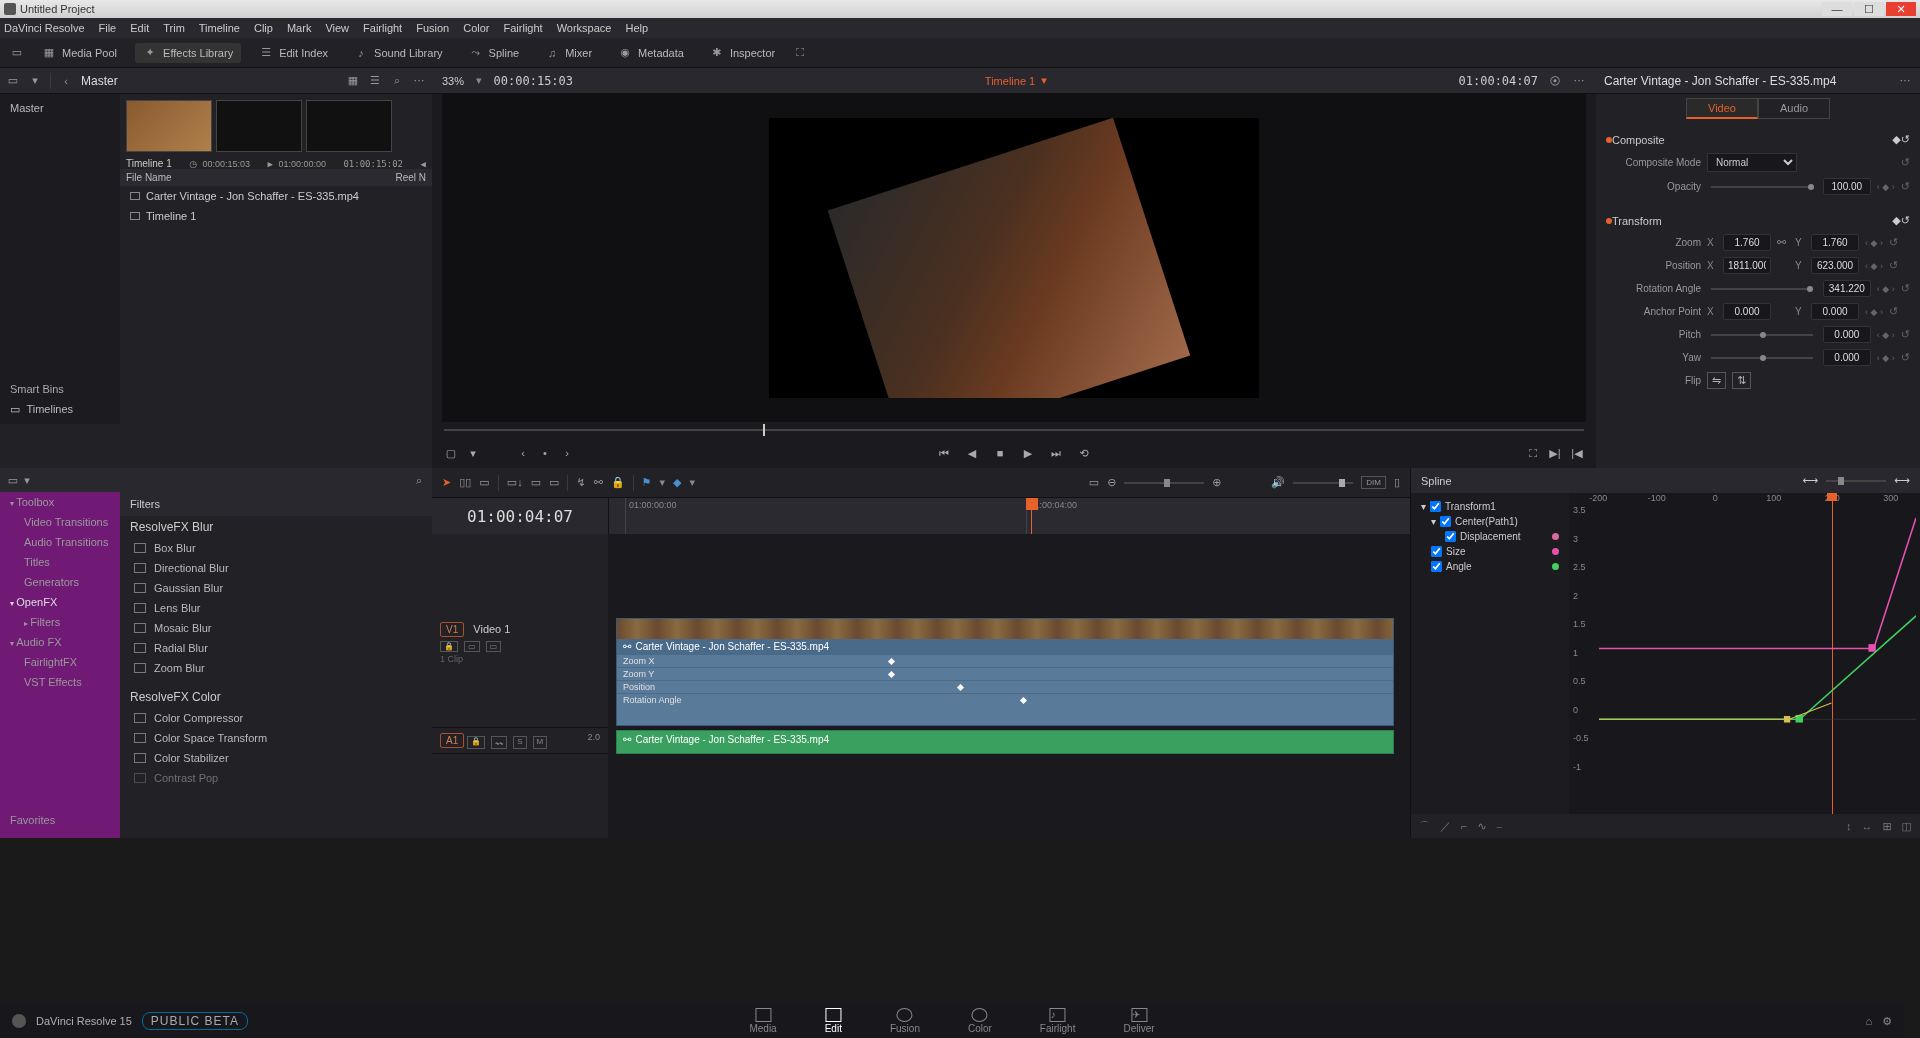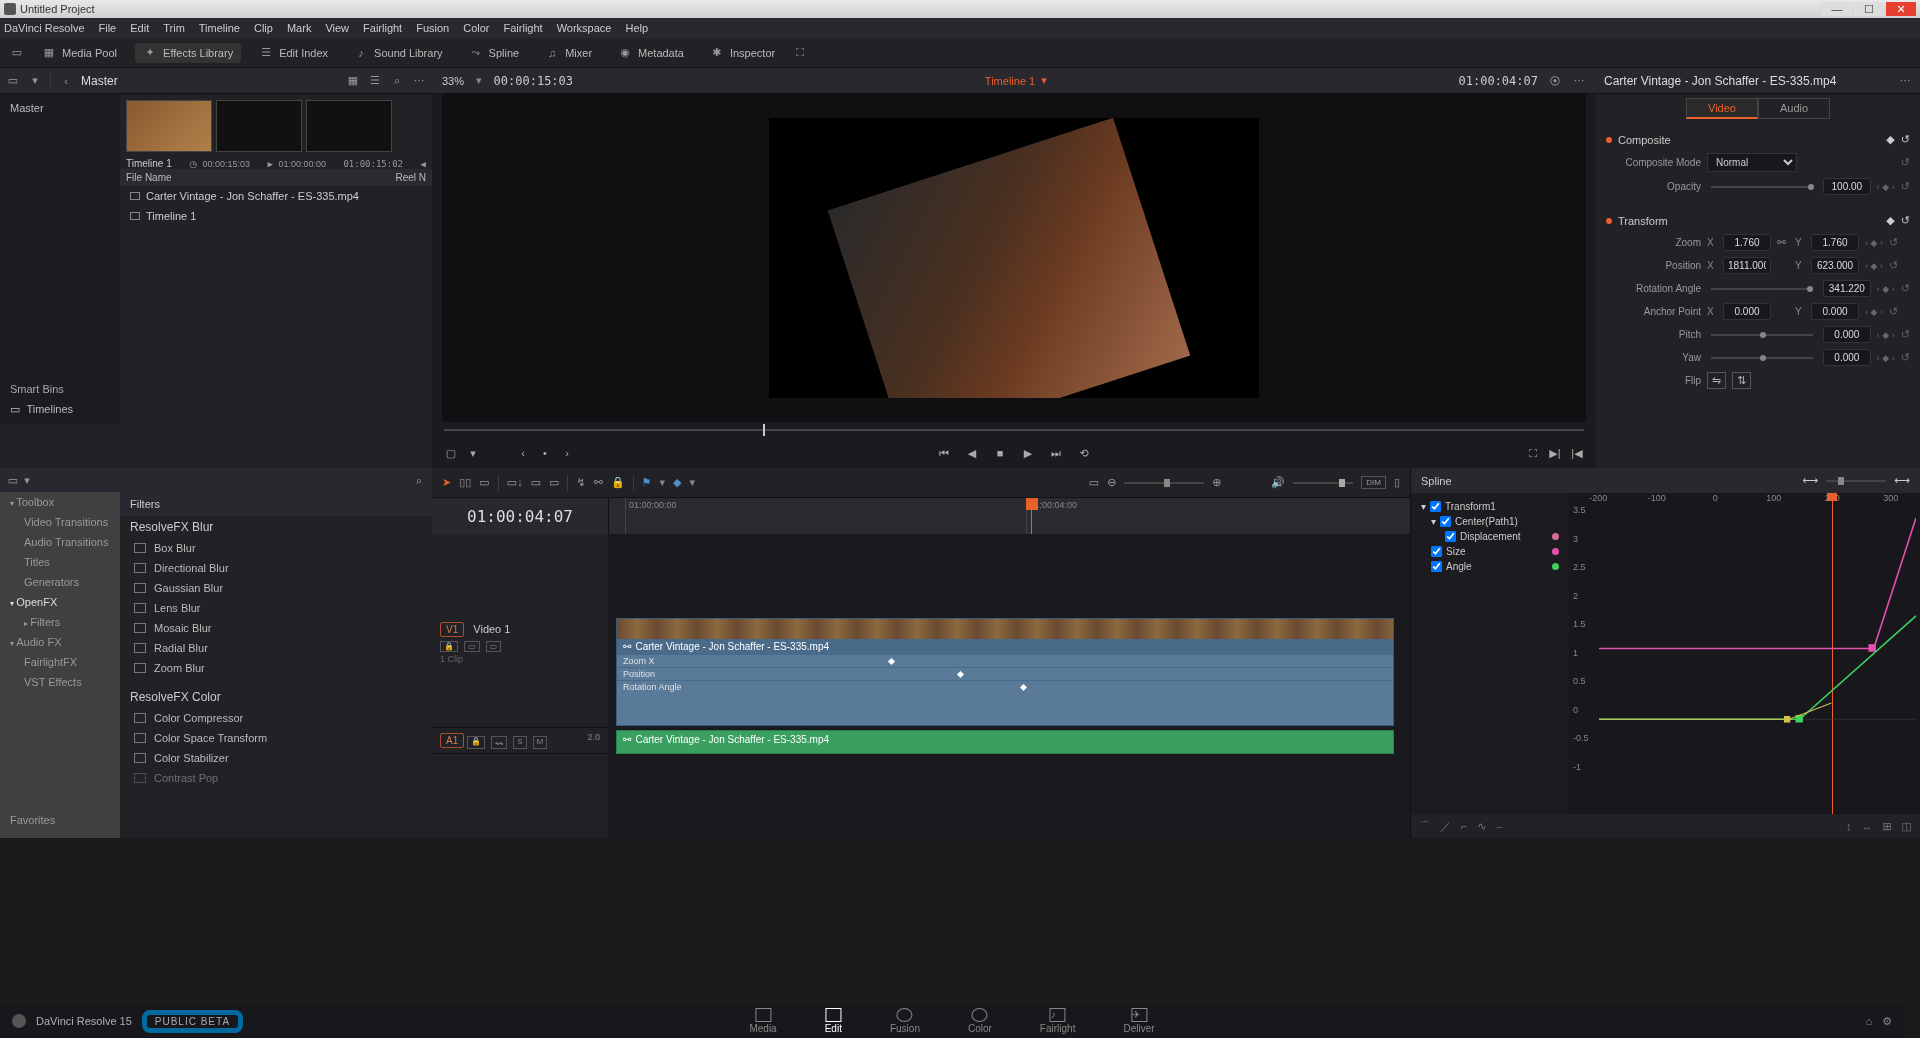--- a/index.html
+++ b/index.html
@@ -54,36 +54,36 @@
 .playbar .pb-left, .playbar .pb-right { position: absolute; display: flex; gap: 8px; }
 .playbar .pb-left { left: 12px; }
 .playbar .pb-right { right: 12px; }
 .play-icon { width: 14px; height: 14px; display: flex; align-items: center; justify-content: center; }
 .col-inspector { width: 324px; background: #212126; display: flex; flex-direction: column; font-size: 11px; }
 .insp-header { padding: 5px 10px; color: #ddd; font-size: 12px; }
 .insp-tabs { display: flex; justify-content: center; padding: 4px; }
 .insp-tabs .tab { width: 72px; text-align: center; padding: 3px 0; border: 1px solid #444; color: #999; }
 .insp-tabs .tab.active { color: #e8602c; border-bottom: 2px solid #e8602c; background: #2a2a2a; }
 .insp-section { padding: 6px 10px; }
-.insp-section-header { display: flex; align-items: center; gap: 6px; color: #ccc; padding: 4px 0; }
+.insp-section-header { display: flex; align-items: center; color: #ccc; padding: 4px 0; }
 .insp-section-header .dot { width: 6px; height: 6px; border-radius: 50%; background: #e8602c; }
 .insp-row { display: flex; align-items: center; gap: 6px; padding: 3px 0; }
 .insp-row .label { width: 95px; text-align: right; color: #999; font-size: 10px; }
 .insp-row .xy { width: 10px; color: #888; font-size: 10px; }
 .insp-row input { width: 48px; background: #18181c; border: 1px solid #333; color: #ddd; font-size: 10px; padding: 2px 4px; text-align: center; border-radius: 2px; }
 .insp-row .link { width: 12px; color: #888; }
 .insp-row .slider { flex: 1; height: 2px; background: #444; position: relative; margin: 0 4px; }
 .insp-row .slider .knob { position: absolute; width: 6px; height: 6px; background: #888; border-radius: 50%; top: -2px; }
 .insp-row .kf { display: flex; gap: 2px; color: #666; font-size: 9px; }
 .insp-row .reset { color: #666; }
 .insp-row select { background: #18181c; border: 1px solid #333; color: #ccc; font-size: 10px; padding: 2px 4px; width: 90px; }
 .row2 { display: flex; height: 370px; }
 .col-effects { width: 432px; background: #212126; display: flex; }
 .fx-searchbar { height: 24px; background: #28282e; display: flex; align-items: center; padding: 0 6px; }
-.fx-tree { width: 120px; background: #404040; }
+.fx-tree { width: 120px; background: #701a75; }
 .fx-tree .cat { padding: 4px 10px; color: #999; font-size: 11px; }
 .fx-tree .cat.sub { padding-left: 24px; }
 .fx-tree .cat.active { color: #ddd; }
 .fx-tree .caret::before { content: "▸ "; font-size: 8px; }
 .fx-tree .caret.open::before { content: "▾ "; }
 .fx-tree .fav { position: absolute; bottom: 0; padding: 6px 10px; }
 .fx-list { flex: 1; display: flex; flex-direction: column; }
 .fx-list-header { padding: 6px 10px; font-weight: 500; color: #ccc; background: #28282e; }
 .fx-group { padding: 4px 10px; color: #ccc; font-size: 12px; }
 .fx-item { padding: 4px 14px; color: #bbb; display: flex; align-items: center; gap: 8px; }
@@ -130,21 +130,21 @@
 .spline-graph .axis-x span { flex: 1; text-align: center; }
 .spline-graph .axis-y { position: absolute; left: 4px; top: 12px; bottom: 24px; display: flex; flex-direction: column; font-size: 9px; color: #888; }
 .spline-graph .axis-y span { flex: 1; }
 .spline-graph .ph { position: absolute; top: 0; bottom: 0; width: 1px; background: #e8602c; left: 75%; }
 .spline-graph .ph::before { content: ""; position: absolute; top: 0; left: -5px; width: 10px; height: 8px; background: #e8602c; }
 .spline-graph svg { position: absolute; left: 30px; top: 14px; right: 4px; bottom: 24px; width: calc(100% - 34px); height: calc(100% - 38px); }
 .spline-tools { height: 24px; background: #212126; display: flex; align-items: center; gap: 10px; padding: 0 8px; color: #777; font-size: 11px; }
 .bottombar { position: absolute; bottom: 0; left: 0; right: 16px; height: 34px; background: #18181c; display: flex; align-items: center; padding: 0 12px; }
 .bb-left { display: flex; align-items: center; gap: 10px; }
 .bb-logo { width: 14px; height: 14px; background: #555; border-radius: 50%; }
-.bb-badge { border: 5px solid #0369a1; padding: 1px 8px; font-size: 10px; letter-spacing: 1px; color: #aaa; border-radius: 8px; }
+.bb-badge { border: 1px solid #0369a1; padding: 1px 8px; font-size: 12px; letter-spacing: 1px; color: #aaa; border-radius: 8px; }
 .bb-pages { position: absolute; left: 50%; transform: translateX(-50%); display: flex; gap: 48px; }
 .bb-page { display: flex; flex-direction: column; align-items: center; gap: 1px; color: #888; font-size: 10px; }
 .bb-page.active { color: #fff; }
 .bb-page .picon { width: 16px; height: 14px; border: 1px solid currentColor; }
 .bb-right { margin-left: auto; display: flex; gap: 10px; color: #888; }
 .vol-slider { width: 60px; height: 2px; background: #444; position: relative; }
 .vol-slider .k { position: absolute; right: 8px; top: -3px; width: 6px; height: 8px; background: #aaa; }
 </style>
 </head>
 <body>
@@ -574,20 +574,21 @@
       </div>
       <div class="tl-tracks">
         <div class="track" style="top:84px;width:100%">
           <div class="clip-video" style="left:1%;width:97%">
             <div class="clip-thumbs"></div>
             <div class="clip-title">
                 <span>⚯</span>
                 <span>Carter Vintage - Jon Schaffer - ES-335.mp4</span>
               </div>
             <div class="clip-row"><span>Zoom X</span><div class="kfd" style="left:35%"></div></div>
+            <div class="clip-row"><span>Zoom Y</span><div class="kfd" style="left:35%"></div></div>
             <div class="clip-row"><span>Position</span><div class="kfd" style="left:44%"></div></div>
             <div class="clip-row"><span>Rotation Angle</span><div class="kfd" style="left:52%"></div></div>
           </div>
         </div>
         <div class="clip-audio" style="top:196px;left:1%;width:97%">
           <div class="title">
               <span>⚯</span>
               <span>Carter Vintage - Jon Schaffer - ES-335.mp4</span>
             </div>
         </div>

